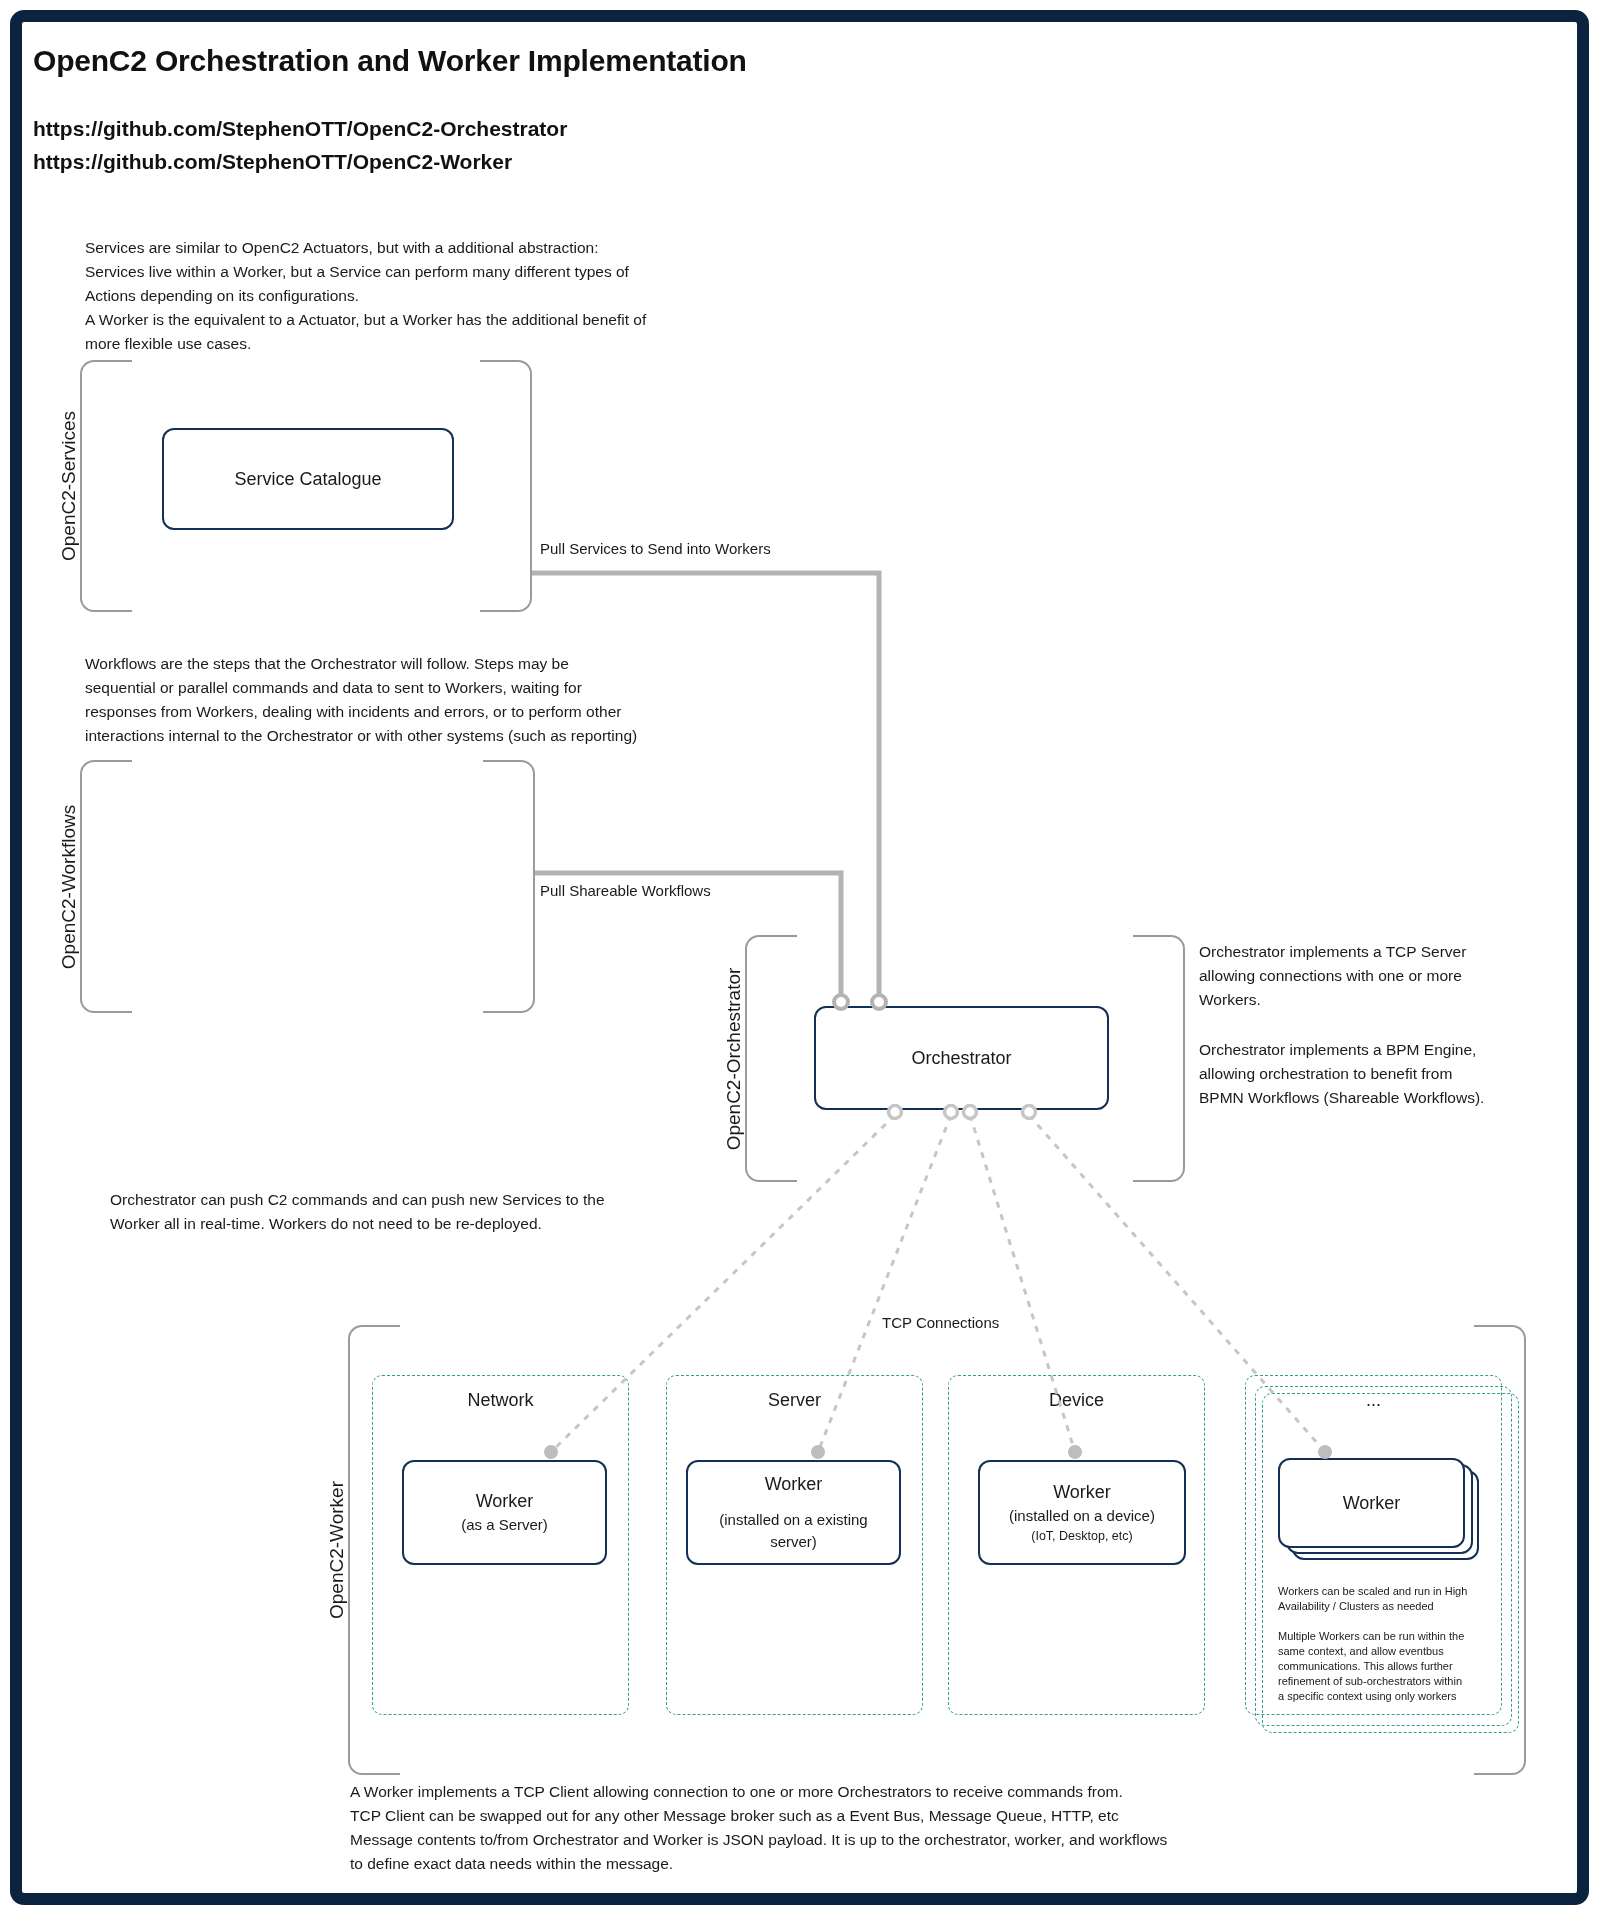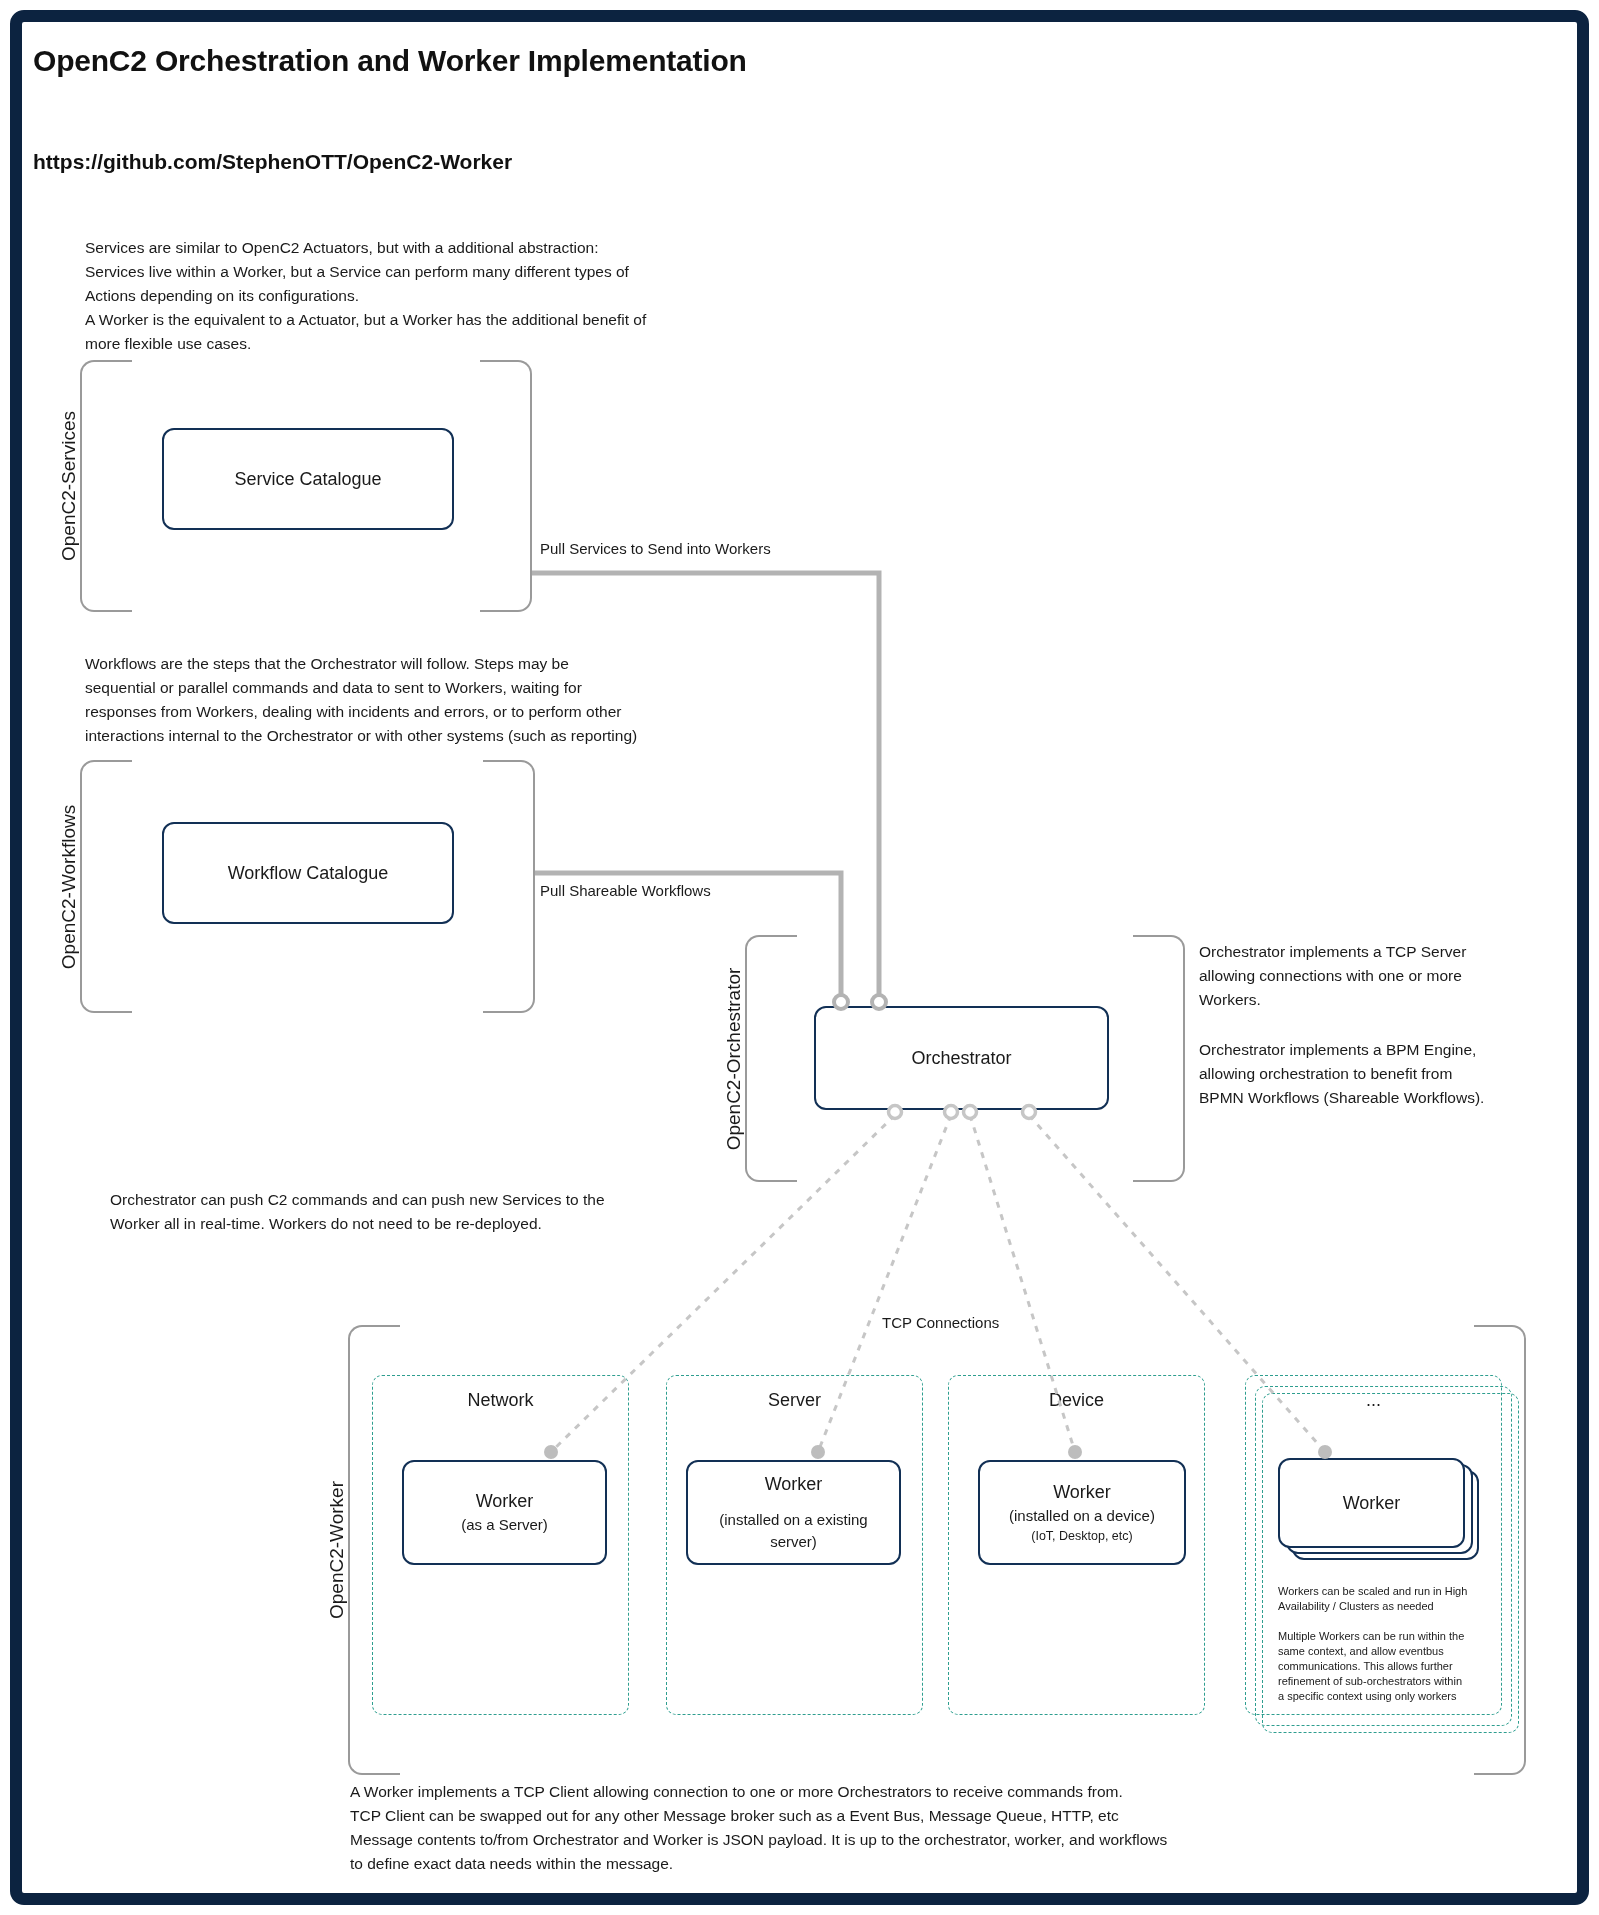--- a/index.html
+++ b/index.html
@@ -127,20 +127,21 @@
     pointer-events:none;
   }
 </style>
 </head>
 <body>
 
 <div id="canvas">
   <div id="frame"></div>
 
   <div class="title" style="left:33px; top:32px;">OpenC2 Orchestration and Worker Implementation</div>
+  <div class="url" style="left:33px; top:117px;">https://github.com/StephenOTT/OpenC2-Orchestrator</div>
   <div class="url" style="left:33px; top:150px;">https://github.com/StephenOTT/OpenC2-Worker</div>
 
   <div class="para" style="left:85px; top:236px; width:700px;">Services are similar to OpenC2 Actuators, but with a additional abstraction:
 Services live within a Worker, but a Service can perform many different types of
 Actions depending on its configurations.
 A Worker is the equivalent to a Actuator, but a Worker has the additional benefit of
 more flexible use cases.</div>
 
   <div class="bracket-group" style="left:80px; top:360px; width:452px; height:252px;">
     <div class="bracket-l"></div>
@@ -153,23 +154,20 @@
 
   <div class="para" style="left:85px; top:652px; width:720px;">Workflows are the steps that the Orchestrator will follow.  Steps may be
 sequential or parallel commands and data to sent to Workers, waiting for
 responses from Workers, dealing with incidents and errors, or to perform other
 interactions internal to the Orchestrator or with other systems (such as reporting)</div>
 
   <div class="bracket-group" style="left:80px; top:760px; width:455px; height:253px;">
     <div class="bracket-l"></div>
     <div class="bracket-r"></div>
     <div class="bracket-label">OpenC2-Workflows</div>
-  </div>
-  <div class="task" style="left:162px; top:822px; width:292px; height:102px;">
-    <div class="t1">Workflow Catalogue</div>
   </div>
 
   <div class="bracket-group" style="left:745px; top:935px; width:440px; height:247px;">
     <div class="bracket-l"></div>
     <div class="bracket-r"></div>
     <div class="bracket-label">OpenC2-Orchestrator</div>
   </div>
   <div class="task" style="left:814px; top:1006px; width:295px; height:104px;">
     <div class="t1">Orchestrator</div>
   </div>

